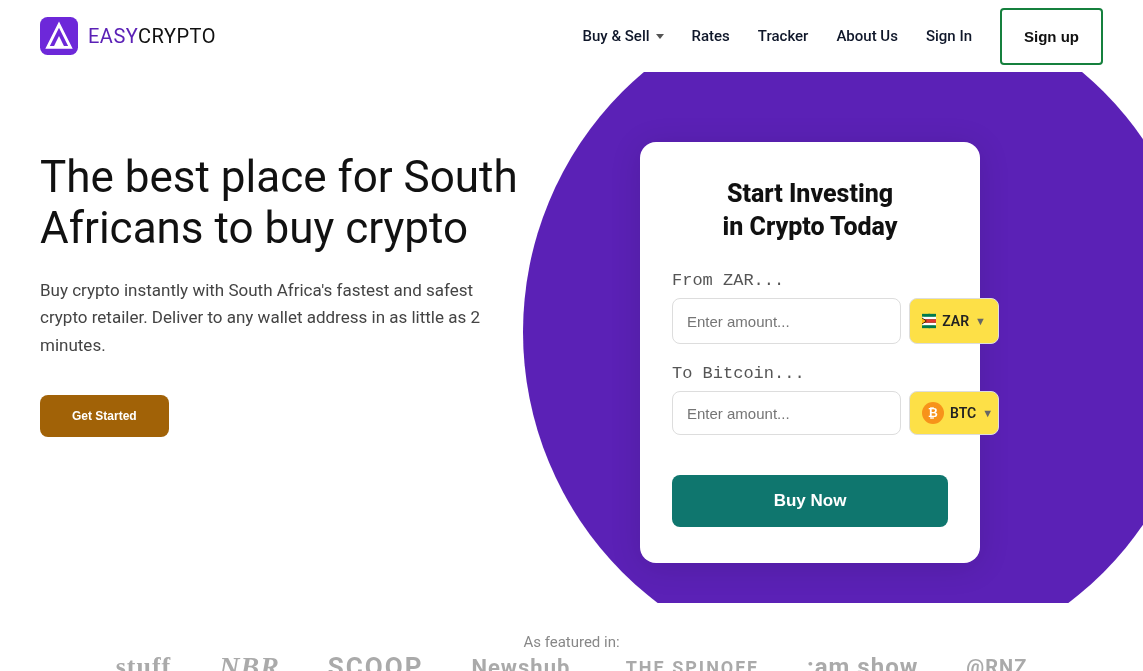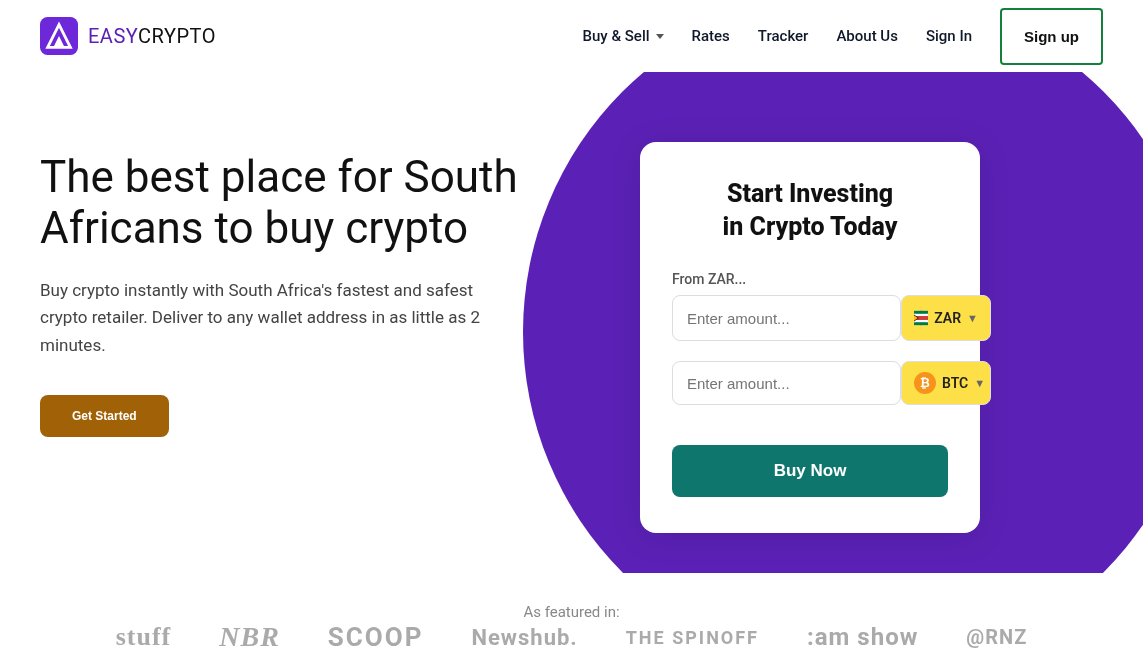--- a/index.html
+++ b/index.html
@@ -137,28 +137,30 @@
     .invest-card h2 {
       text-align: center;
       font-size: 25px;
       font-weight: 800;
       color: #111;
       margin-bottom: 28px;
       line-height: 1.3;
     }
 
     .field-label {
-      font-size: 14px;
+      font-size: 17px;
       color: #555;
       margin-bottom: 8px;
       font-weight: 500;
+      font-family: Liberation Mono, monospace;
     }
 
     .input-row {
       display: flex;
+      gap: 8px;
       margin-bottom: 20px;
     }
 
     .amount-input {
       flex: 1;
       border: 1.5px solid #ddd;
       border-radius: 8px;
       padding: 12px 14px;
       font-size: 15px;
       color: #aaa;
@@ -324,20 +326,21 @@
             <rect x="0" y="15" width="24" height="4" fill="#fff"></rect>
             <rect x="0" y="9" width="24" height="6" fill="#DE3831"></rect>
             <polygon points="0,6 8,12 0,18" fill="#000"></polygon>
             <polygon points="0,7.5 6.5,12 0,16.5" fill="#FFB612"></polygon>
           </svg>
           <span>ZAR</span>
           <span class="chevron-down">▼</span>
         </div>
       </div>
 
+      <div class="field-label">To Bitcoin...</div>
       <div class="input-row">
         <input type="text" class="amount-input" placeholder="Enter amount..." style="">
         <div class="currency-select">
           <div class="btc-icon">₿</div>
           <span>BTC</span>
           <span class="chevron-down">▼</span>
         </div>
       </div>
 
       <button class="btn-buy-now">Buy Now</button>

